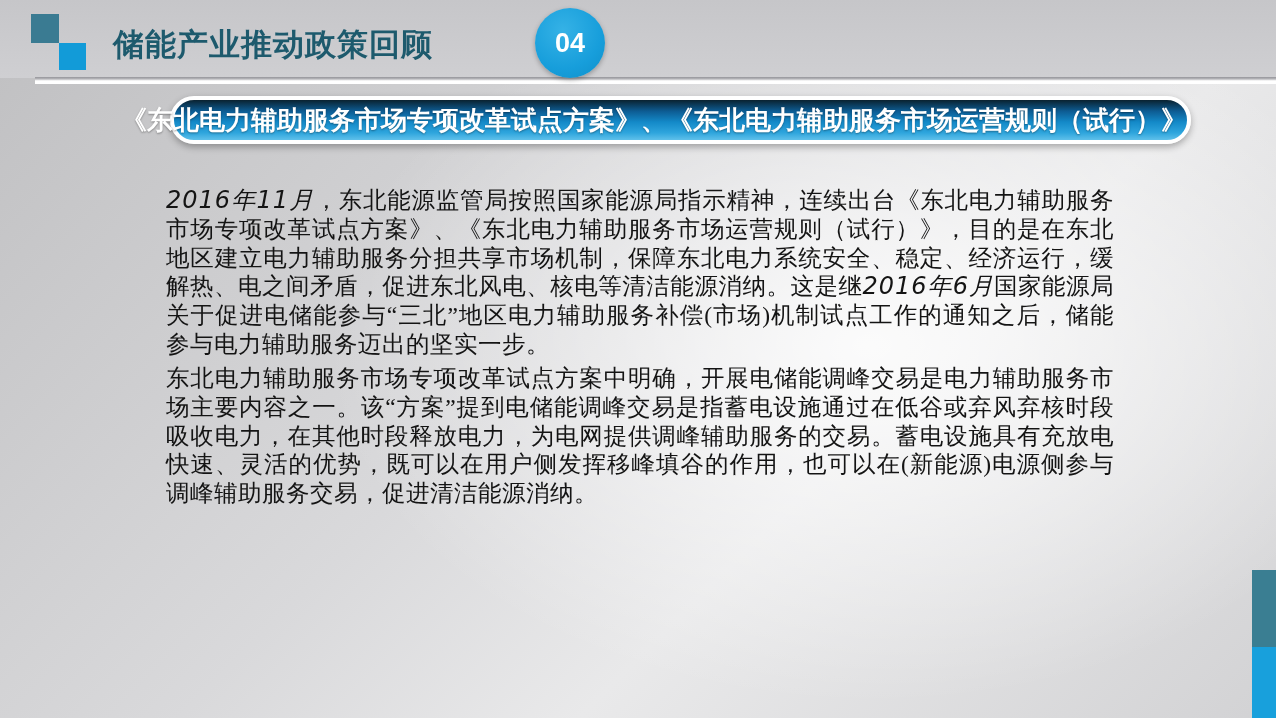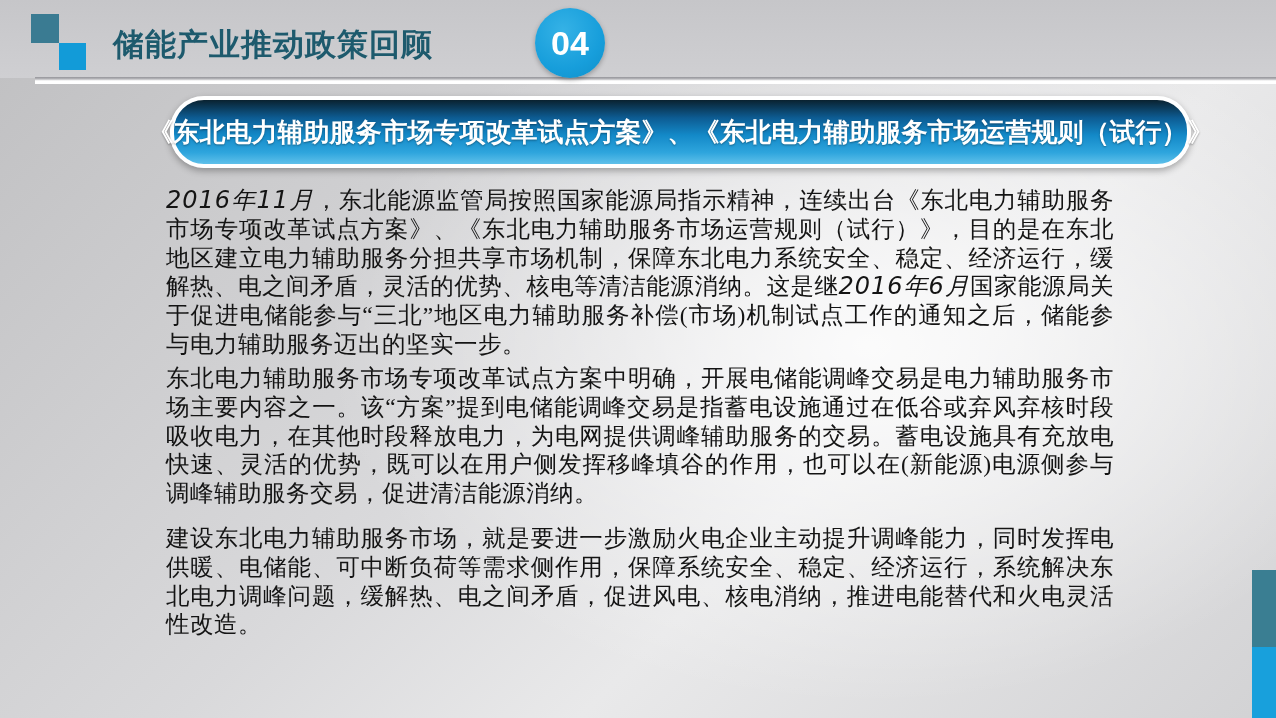--- a/index.html
+++ b/index.html
@@ -21,31 +21,31 @@
   .page-title{
     position:absolute;left:113px;top:24px;margin:0;
     font-size:31px;font-weight:bold;color:#1d5a6d;letter-spacing:1px;
     font-family:"Liberation Sans","DejaVu Sans",sans-serif;
   }
   .header-divider{position:absolute;left:35px;top:77px;width:1241px;height:7px;
     background:linear-gradient(180deg,#95959a 0%,#b5b5b9 28%,#ffffff 55%,#ffffff 100%);}
   .badge{
     position:absolute;left:535px;top:8px;width:70px;height:70px;border-radius:50%;
     background:radial-gradient(circle at 40% 32%,#35b2e6 0%,#179edb 60%,#0f8fc9 100%);
-    color:#fff;font-size:34px;font-weight:bold;
+    color:#fff;font-size:27px;font-weight:bold;
     display:flex;align-items:center;justify-content:center;
     box-shadow:0 2px 5px rgba(0,0,0,.28);z-index:5;
   }
 
   
   .banner{
-    position:absolute;left:170px;top:96px;width:1021px;height:72px;
+    position:absolute;left:170px;top:96px;width:1021px;height:48px;
     border-radius:34px;border:4px solid #ffffff;box-sizing:border-box;
     background:linear-gradient(180deg,#0a2230 0%,#0d5c93 28%,#1389c8 55%,#2ea5dd 82%,#5fc0ea 100%);
-    display:flex;align-items:center;justify-content:center;
+    display:flex;align-items:center;justify-content:flex-end;
     box-shadow:0 3px 7px rgba(0,0,0,.3);
   }
   .banner-text{
     color:#ffffff;font-size:26px;font-weight:bold;white-space:nowrap;
     text-shadow:0 1px 2px rgba(0,0,0,.35);
     font-family:"Liberation Sans","DejaVu Sans",sans-serif;
   }
 
   
   .para{
@@ -76,22 +76,21 @@
   <div class="sq sq-dark"></div>
   <div class="sq sq-light"></div>
   <h1 class="page-title">储能产业推动政策回顾</h1>
   <div class="header-divider"></div>
   <div class="badge">04</div>
 
   <div class="banner">
     <span class="banner-text">《东北电力辅助服务市场专项改革试点方案》、《东北电力辅助服务市场运营规则（试行）》</span>
   </div>
 
-  <p class="para para-1"><span class="hand">2016年11月</span><span>，东北能源监管局按照国家能源局指示精神，连续出台《东北电力辅助服务市场专项改革试点方案》、《东北电力辅助服务市场运营规则（试行）》，目的是在东北地区建立电力辅助服务分担共享市场机制，保障东北电力系统安全、稳定、经济运行，缓解热、电之间矛盾，灵活的优势、核电等清洁能源消纳。这是继</span><span class="hand">2016年6月</span><span>国家能源局关于促进电储能参与“三北”地区电力辅助服务补偿(市场)机制试点工作的通知之后，储能参与电力辅助服务迈出的坚实一步。</span></p>
+  <p class="para para-1"><span class="hand">2016年11月</span><span>，东北能源监管局按照国家能源局指示精神，连续出台《东北电力辅助服务市场专项改革试点方案》、《东北电力辅助服务市场运营规则（试行）》，目的是在东北地区建立电力辅助服务分担共享市场机制，保障东北电力系统安全、稳定、经济运行，缓解热、电之间矛盾，促进东北风电、核电等清洁能源消纳。这是继</span><span class="hand">2016年6月</span><span>国家能源局关于促进电储能参与“三北”地区电力辅助服务补偿(市场)机制试点工作的通知之后，储能参与电力辅助服务迈出的坚实一步。</span></p>
 
   <p class="para para-2"><span>东北电力辅助服务市场专项改革试点方案中明确，开展电储能调峰交易是电力辅助服务市场主要内容之一。该“方案”提到电储能调峰交易是指蓄电设施通过在低谷或弃风弃核时段吸收电力，在其他时段释放电力，为电网提供调峰辅助服务的交易。蓄电设施具有充放电快速、灵活的优势，既可以在用户侧发挥移峰填谷的作用，也可以在(新能源)电源侧参与调峰辅助服务交易，促进清洁能源消纳。</span></p>
 
-  <p class="para para-3"><span>建设东北电力辅助服务市场，就是要进一步激励火电企业主动提升调峰能力，同时发挥电供暖、电储能、可中断负荷等需求侧作用，保障系统安全、稳定、经济运行，系统解决东北电力调峰问题，缓解热、电之间矛盾，促进风电、核电消纳，推进电能替代和火电灵活性改造。</span></p>
 
   <div class="side-bar side-bar-teal"></div>
   <div class="side-bar side-bar-blue"></div>
 
 </div>
 
 </body></html>

